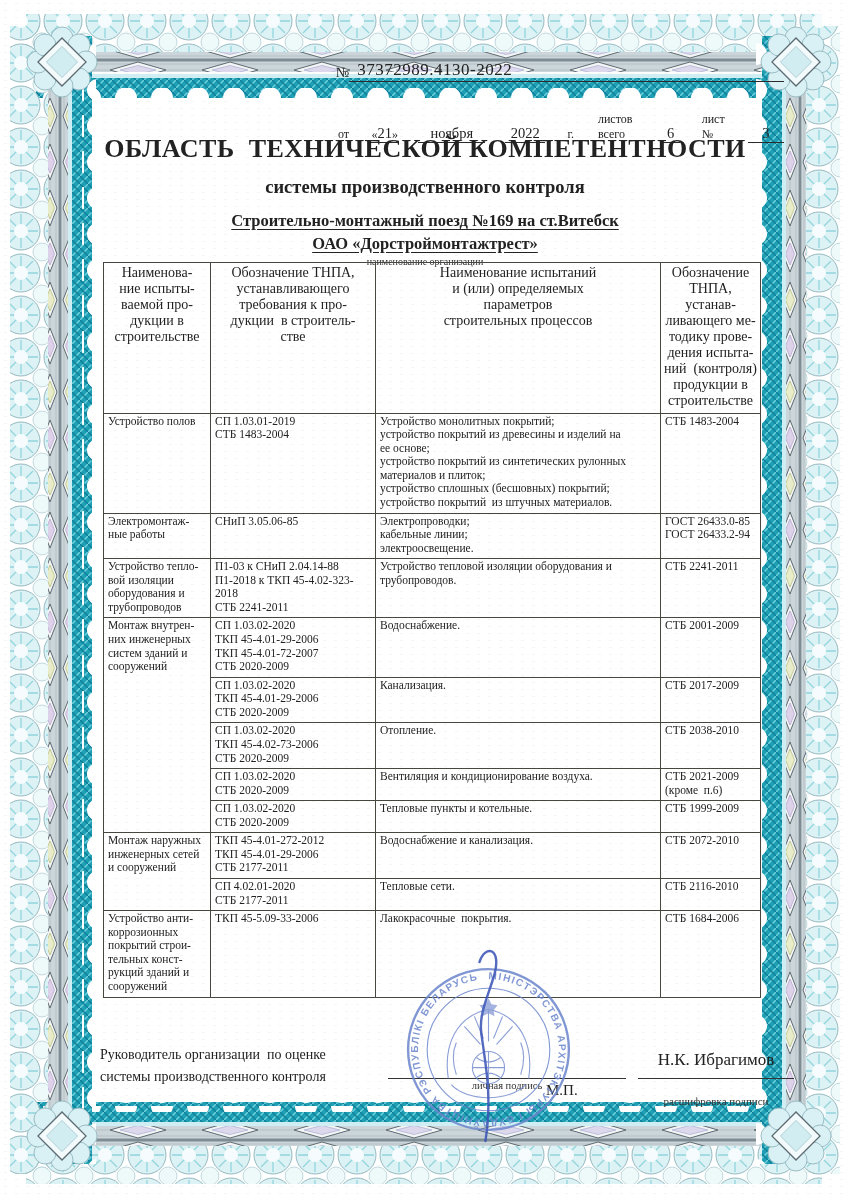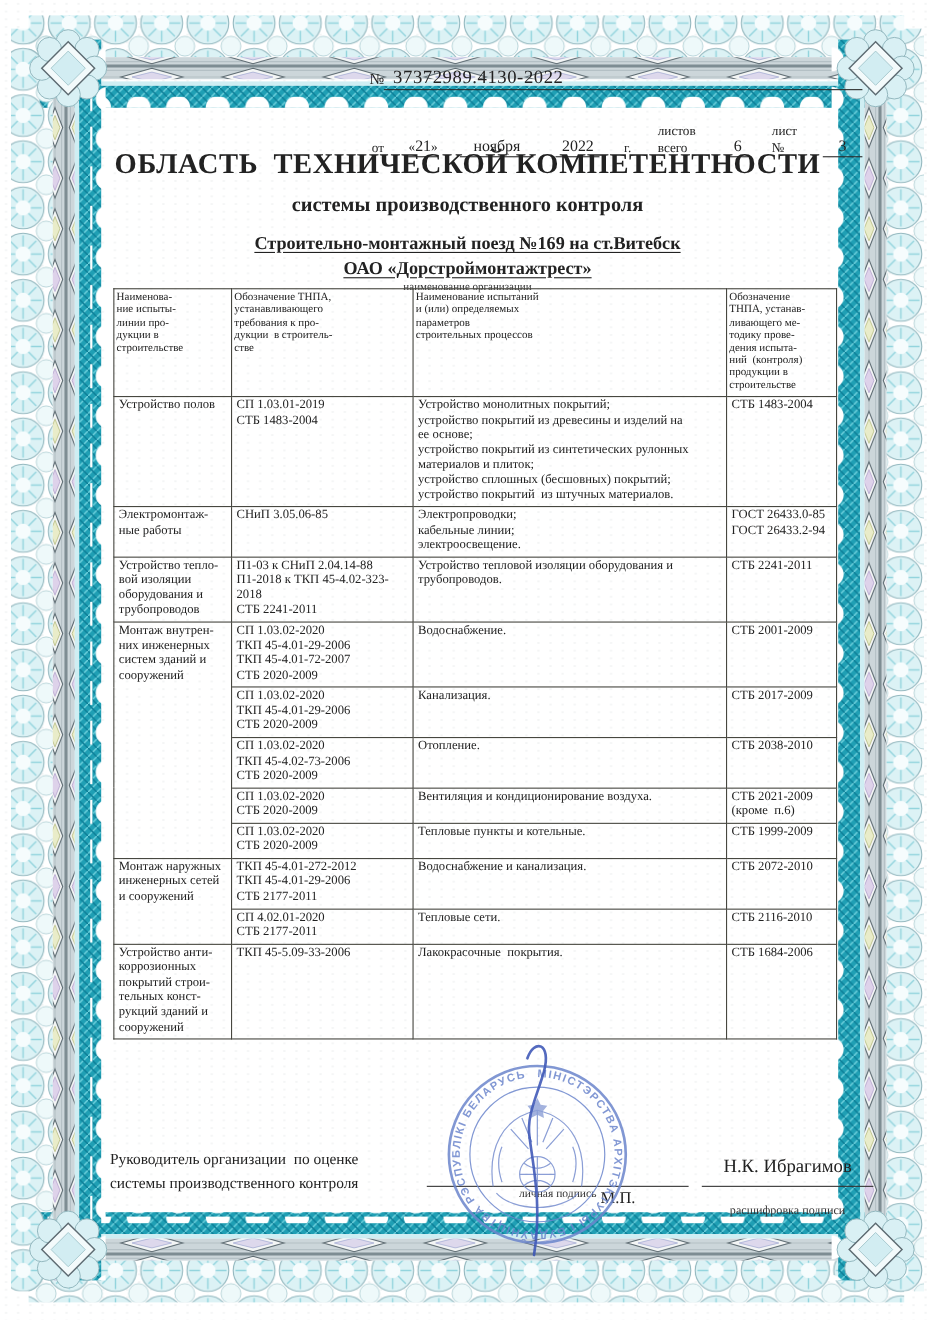--- a/index.html
+++ b/index.html
@@ -46,21 +46,21 @@
     position:absolute;left:103px;top:262px;width:657px;
     border-collapse:collapse;table-layout:fixed;
   }
   table.comp col.c1{width:107px;} table.comp col.c2{width:165px;}
   table.comp col.c3{width:285px;} table.comp col.c4{width:100px;}
   table.comp th,table.comp td{
     border:1px solid #474740;vertical-align:top;
     font-weight:400;text-align:left;
   }
   table.comp{border:1.5px solid #474740;}
-  table.comp th{font-size:10px;line-height:1.14;text-align:left;padding:2px 2px 4px;}
+  table.comp th{font-size:14px;line-height:1.14;text-align:center;padding:2px 2px 4px;}
   table.comp td{font-size:11.5px;line-height:1.18;padding:1px 3px 3px 4px;}
   table.comp td div, table.comp th div{white-space:pre-wrap;}
 
   
   .role{position:absolute;left:100px;top:1044px;font-size:14px;line-height:1.55;white-space:pre;}
   .sigline-mid{position:absolute;left:388px;top:1078px;width:238px;border-top:1.2px solid #333;text-align:center;}
   .sigline-mid .cap{font-size:10.5px;margin-top:1px;color:#333;}
   .mp{position:absolute;left:546px;top:1082px;font-size:15px;}
   .name{position:absolute;left:628px;top:1050px;width:176px;text-align:center;font-size:17px;}
   .sigline-right{position:absolute;left:638px;top:1078px;width:156px;border-top:1.2px solid #333;text-align:center;}
@@ -194,21 +194,21 @@
           <col class="c1">
           <col class="c2">
           <col class="c3">
           <col class="c4">
         </colgroup>
       <thead>
         <tr>
           <th>
               <div>Наименова-</div>
               <div>ние испыты-</div>
-              <div>линии про-</div>
+              <div>ваемой про-</div>
               <div>дукции в</div>
               <div>строительстве</div>
             </th>
           <th>
               <div>Обозначение ТНПА,</div>
               <div>устанавливающего</div>
               <div>требования к про-</div>
               <div>дукции  в строитель-</div>
               <div>стве</div>
             </th>

